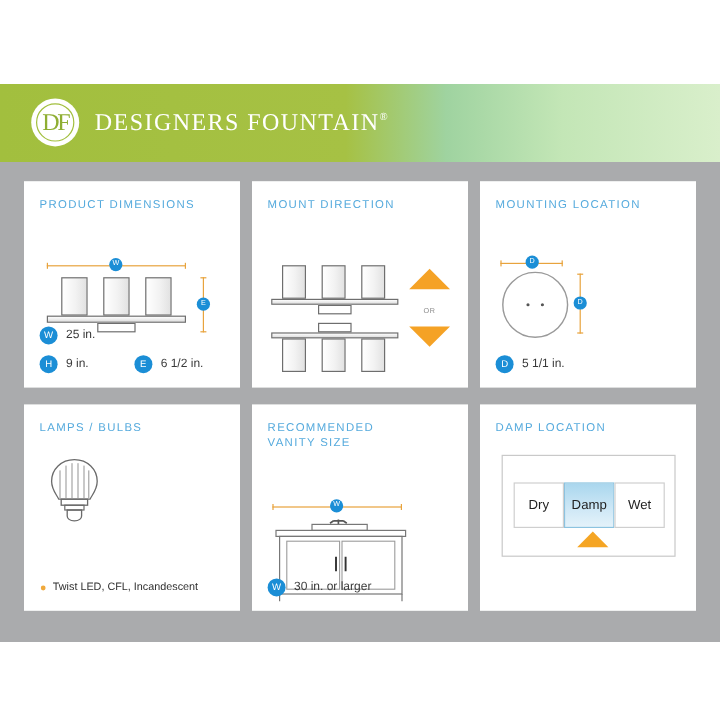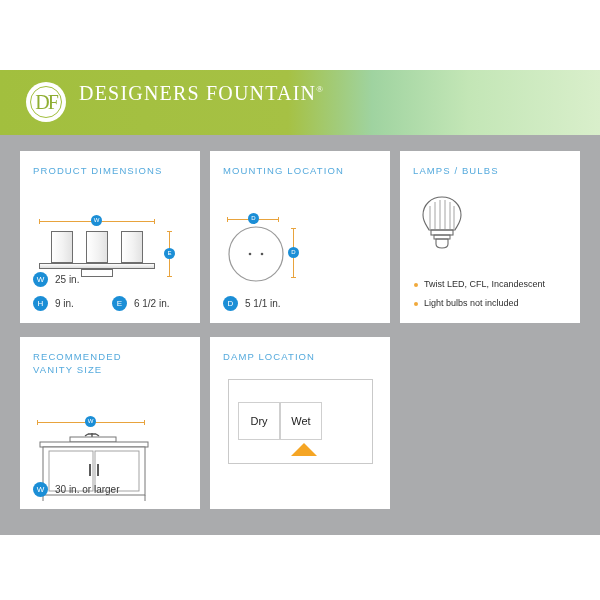--- a/index.html
+++ b/index.html
@@ -28,21 +28,21 @@
     top: 70px;
     width: 600px;
     height: 65px;
     background: linear-gradient(to right, #a2bf3e 0%, #a6c144 48%, #9fd3a0 62%, #c3e6b6 78%, #d9efcb 100%);
   }
   .logo-wrap {
     position: absolute;
     left: 26px;
     top: 12px;
     display: flex;
-    align-items: flex-start;
+    align-items: center;
     gap: 13px;
   }
   .logo-mark {
     width: 40px;
     height: 40px;
     border-radius: 50%;
     background: #ffffff;
     position: relative;
   }
   .logo-mark .ring {
@@ -353,20 +353,42 @@
             <span class="spec-val">9 in.</span>
           </div>
           <div class="grp">
             <span class="badge">E</span>
             <span class="spec-val">6 1/2 in.</span>
           </div>
         </div>
       </div>
     </div>
 
+    <div class="card">
+      <div class="card-title">MOUNT DIRECTION</div>
+
+      <div class="art">
+
+        <div class="shade" style="left:12px; top:44px; width:20px; height:28px;"></div>
+        <div class="shade" style="left:45px; top:44px; width:20px; height:28px;"></div>
+        <div class="shade" style="left:78px; top:44px; width:20px; height:28px;"></div>
+        <div class="bar" style="left:3px; top:72px; width:106px; height:5px;"></div>
+        <div class="tab" style="left:42px; top:77px; width:28px; height:8px;"></div>
+
+        <div class="tab" style="left:42px; top:92px; width:28px; height:8px;"></div>
+        <div class="bar" style="left:3px; top:100px; width:106px; height:5px;"></div>
+        <div class="shade" style="left:12px; top:105px; width:20px; height:28px;"></div>
+        <div class="shade" style="left:45px; top:105px; width:20px; height:28px;"></div>
+        <div class="shade" style="left:78px; top:105px; width:20px; height:28px;"></div>
+
+        <div class="tri-up" style="left:118px; top:47px;"></div>
+        <div class="or-text" style="left:130px; top:80px;">OR</div>
+        <div class="tri-down" style="left:118px; top:95px;"></div>
+      </div>
+    </div>
 
     <div class="card">
       <div class="card-title">MOUNTING LOCATION</div>
 
       <div class="art">
 
         <div class="dimline-h" style="left:4px; top:42px; width:52px;"></div>
         <div class="cap-h" style="left:4px; top:40px;"></div>
         <div class="cap-h" style="left:55px; top:40px;"></div>
         <div class="badge tiny badge-float" style="left:25px; top:36px;">D</div>
@@ -402,24 +424,20 @@
         <rect x="13" y="37" width="22" height="5" fill="none" stroke="#6b6b6b" stroke-width="1.1"></rect>
         <rect x="16" y="42" width="16" height="4" fill="none" stroke="#6b6b6b" stroke-width="1"></rect>
         <path d="M18 46 L18 51 C18 53 20 55 24 55 C28 55 30 53 30 51 L30 46 Z" fill="none" stroke="#6b6b6b" stroke-width="1.1"></path>
       </svg>
 
       <div class="bullets">
         <div class="bullet">
           <span class="dot"></span>
           <span>Twist LED, CFL, Incandescent</span>
         </div>
-        <div class="bullet">
-          <span class="dot"></span>
-          <span>Light bulbs not included</span>
-        </div>
       </div>
     </div>
 
     <div class="card">
       <div class="card-title">RECOMMENDED
 VANITY SIZE</div>
 
       <div class="art">
 
         <div class="dimline-h" style="left:4px; top:46px; width:108px;"></div>
@@ -455,20 +473,21 @@
         </div>
       </div>
     </div>
 
     <div class="card">
       <div class="card-title">DAMP LOCATION</div>
 
       <div class="damp-box">
         <div class="loc-row">
           <div class="loc">Dry</div>
+          <div class="loc active">Damp</div>
           <div class="loc">Wet</div>
         </div>
         <div class="tri-small"></div>
       </div>
     </div>
 
   </div>
 </div>
 
 </body></html>

